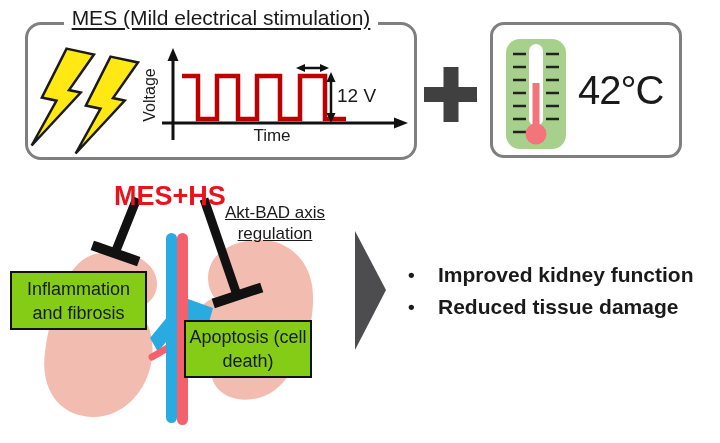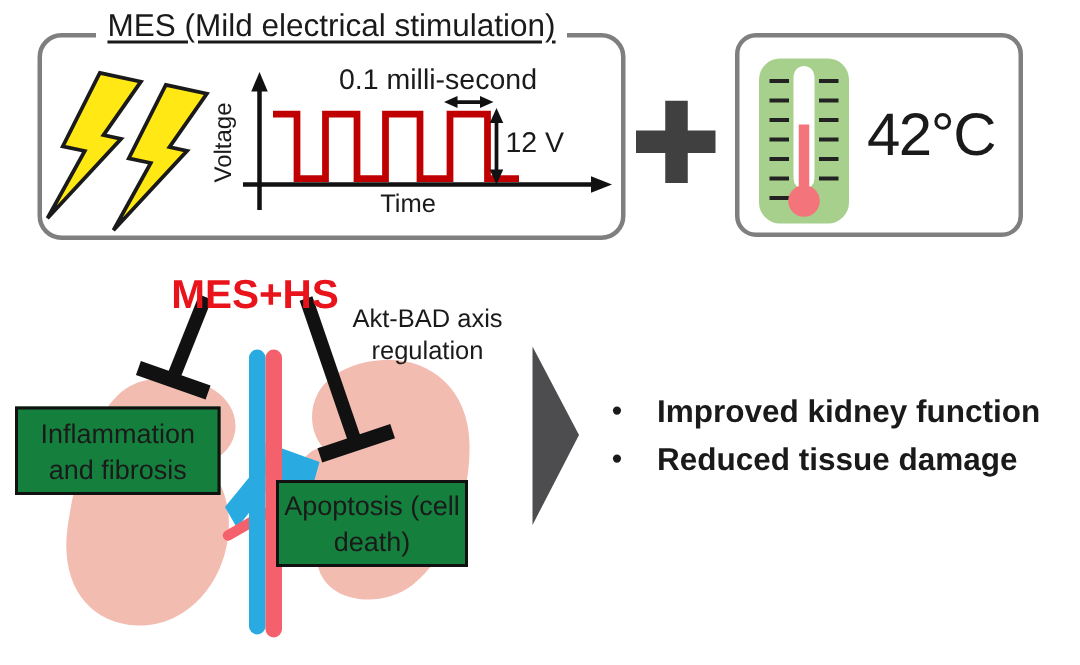--- a/index.html
+++ b/index.html
@@ -18,23 +18,23 @@
   .mes-cap{left:25px;top:6px;width:392px;font-size:21px;}
   .hs-cap{left:490px;top:8px;width:192px;font-size:19px;}
   
   .voltage-label{left:108px;top:86px;width:84px;text-align:center;font-size:16px;transform:rotate(-90deg);}
   .time-label{left:230px;top:126px;width:84px;text-align:center;font-size:17px;}
   .pulse-label{left:226px;top:43px;width:170px;font-size:19px;}
   .amp-label{left:337px;top:85px;font-size:19px;}
   .temp-label{left:578px;top:68px;font-size:40px;letter-spacing:-1px;}
   
   .meshs{left:105px;top:167px;width:130px;text-align:center;font-size:27px;font-weight:bold;color:#e8131b;z-index:6;margin-top:14px;}
-  .pathway-note{left:226px;top:202px;width:118px;text-align:center;font-size:17px;line-height:21px;z-index:6;}
+  .pathway-note{left:216px;top:202px;width:118px;text-align:center;font-size:17px;line-height:21px;z-index:6;text-decoration:underline;}
   .label-box{
-    position:absolute;background:#15803d;border:2px solid #111111;z-index:7;
+    position:absolute;background:#84cc16;border:2px solid #111111;z-index:7;
     display:flex;align-items:center;justify-content:center;text-align:center;
     font-size:18px;line-height:24px;
   }
   .box-left{left:10px;top:271px;width:133px;height:55px;}
   .box-right{left:184px;top:320px;width:124px;height:54px;}
   .outcomes{position:absolute;left:400px;top:259px;width:318px;margin:0;padding:0;list-style:none;z-index:4;}
   .outcomes li{display:flex;align-items:flex-start;font-size:21px;font-weight:bold;line-height:32px;color:#1a1a1a;}
   .outcomes li .dot{width:30px;text-align:left;padding-left:8px;font-size:19px;}
   svg{display:block;}
 </style>
@@ -69,21 +69,20 @@
     <line x1="161" y1="28" x2="184" y2="28" stroke="#111" stroke-width="2.5"></line>
     <polygon points="156,28 165,24 165,32" fill="#111"></polygon>
     <polygon points="189,28 180,24 180,32" fill="#111"></polygon>
 
     <line x1="191" y1="38" x2="191" y2="77" stroke="#111" stroke-width="2.5"></line>
     <polygon points="191,32 186.5,42 195.5,42" fill="#111"></polygon>
     <polygon points="191,83 186.5,73 195.5,73" fill="#111"></polygon>
   </svg>
   <div class="abs voltage-label">Voltage</div>
   <div class="abs time-label">Time</div>
-  <div class="abs pulse-label">0.1 milli-second</div>
   <div class="abs amp-label">12 V</div>
 
   <svg class="abs" style="left:424px;top:67px;" width="54" height="56" viewBox="0 0 54 56">
     <rect x="19.5" y="0" width="15" height="55" fill="#404040"></rect>
     <rect x="0" y="20" width="53" height="15" fill="#404040"></rect>
   </svg>
 
   <div class="panel" style="left:490px;top:22px;width:186px;height:130px;border-radius:14px;"></div>
 
   <svg class="abs" style="left:505px;top:38px;z-index:2;" width="62" height="112" viewBox="0 0 62 112">

